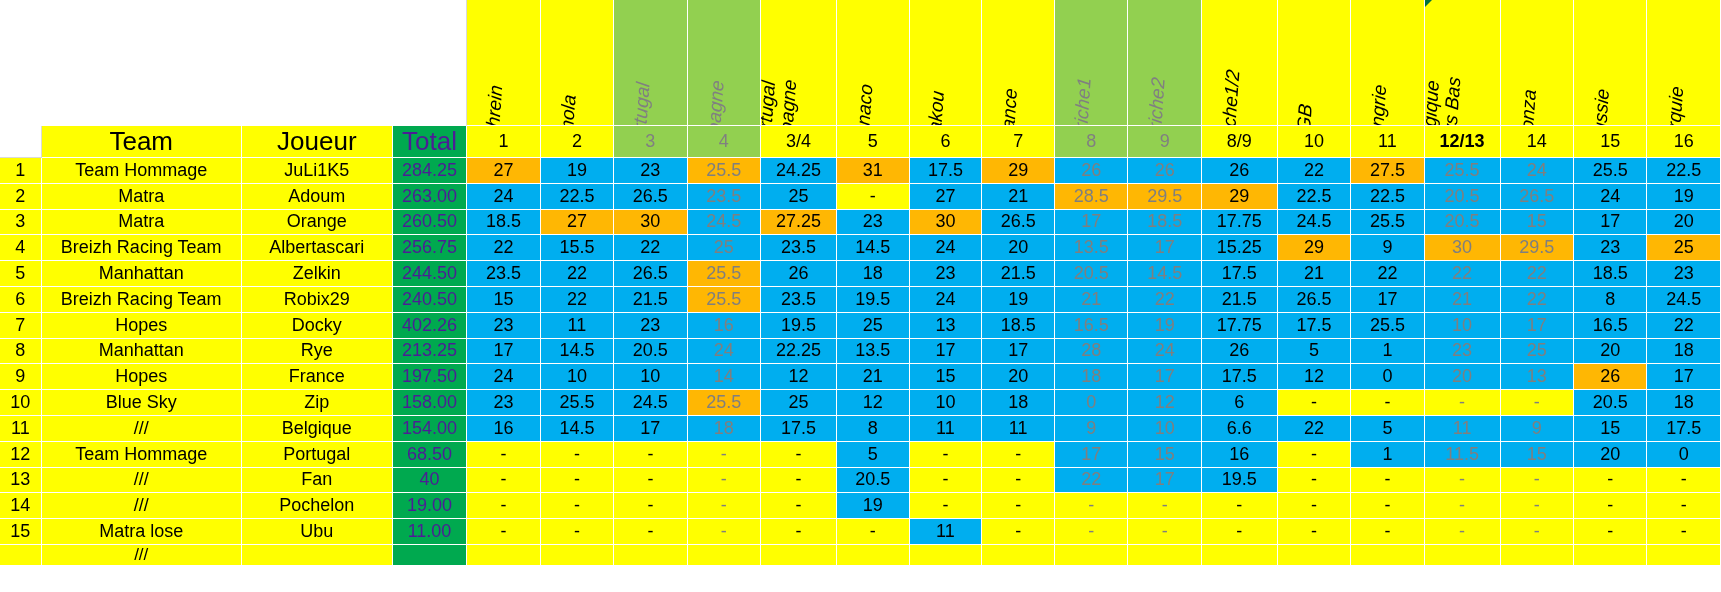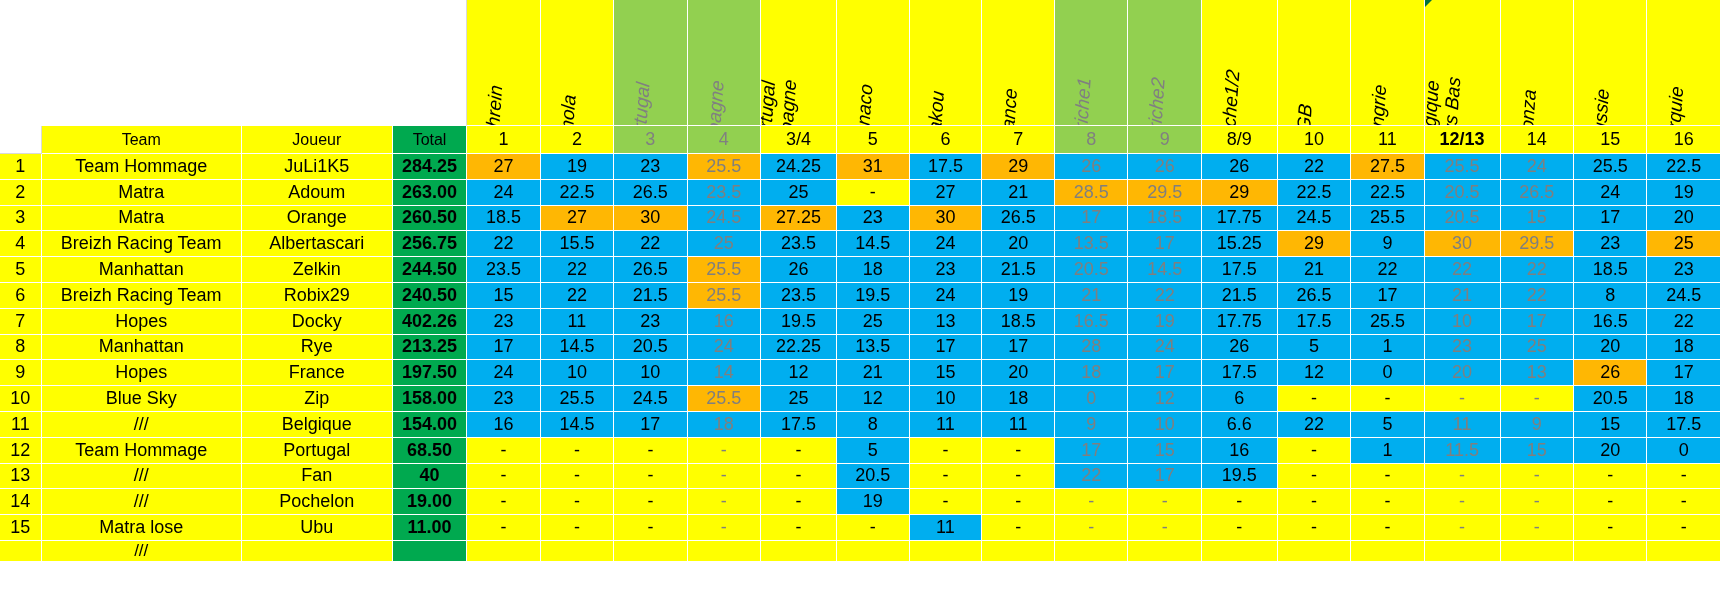--- a/index.html
+++ b/index.html
@@ -31,21 +31,21 @@
     font-weight:400;
     text-align:center;
     vertical-align:middle;
     overflow:hidden;
     white-space:nowrap;
     font-size:17px;
     color:#000000;
     box-sizing:border-box;
   }
   .yellow{background:#ffff00;}
-  .green{background:#00a94f;color:#000000;}
+  .green{background:#00a94f;color:#4c1d95;}
   .ltgreen{background:#92d050;}
   .blue{background:#00aeef;}
   .orange{background:#ffb703;}
   .white{background:#ffffff;border-right:1.5px solid #d9d9d9;border-bottom:1.5px solid #d9d9d9;}
   .grey-text{color:#7f7f7f;}
   .greenhdr-text{color:#808080;}
 
   
   tr.hdr-rot td{
     height:126px;
@@ -65,26 +65,26 @@
     font-style:italic;
   }
   .rot.two-line{
     bottom:6px;
   }
   .rot span{display:block;text-align:left;}
   .rot.two-line span{line-height:1.12;}
 
   
   tr.hdr-num td{height:28px;font-size:18px;}
-  tr.hdr-num td.label{font-size:16px;}
+  tr.hdr-num td.label{font-size:26px;}
 
   
   tr.data td{height:25.8px;font-size:18px;}
   tr.data td.rank{font-size:18px;}
-  tr.data td.total{font-weight:700;}
+  tr.data td.total{font-weight:400;}
   tr.data td.team,tr.data td.player{font-size:18px;}
 
   .corner-flag{
     position:absolute;left:0;top:0;
     width:0;height:0;
     border-top:7px solid #00703c;
     border-right:7px solid transparent;
   }
   
   tr.partial td{height:16px;}

